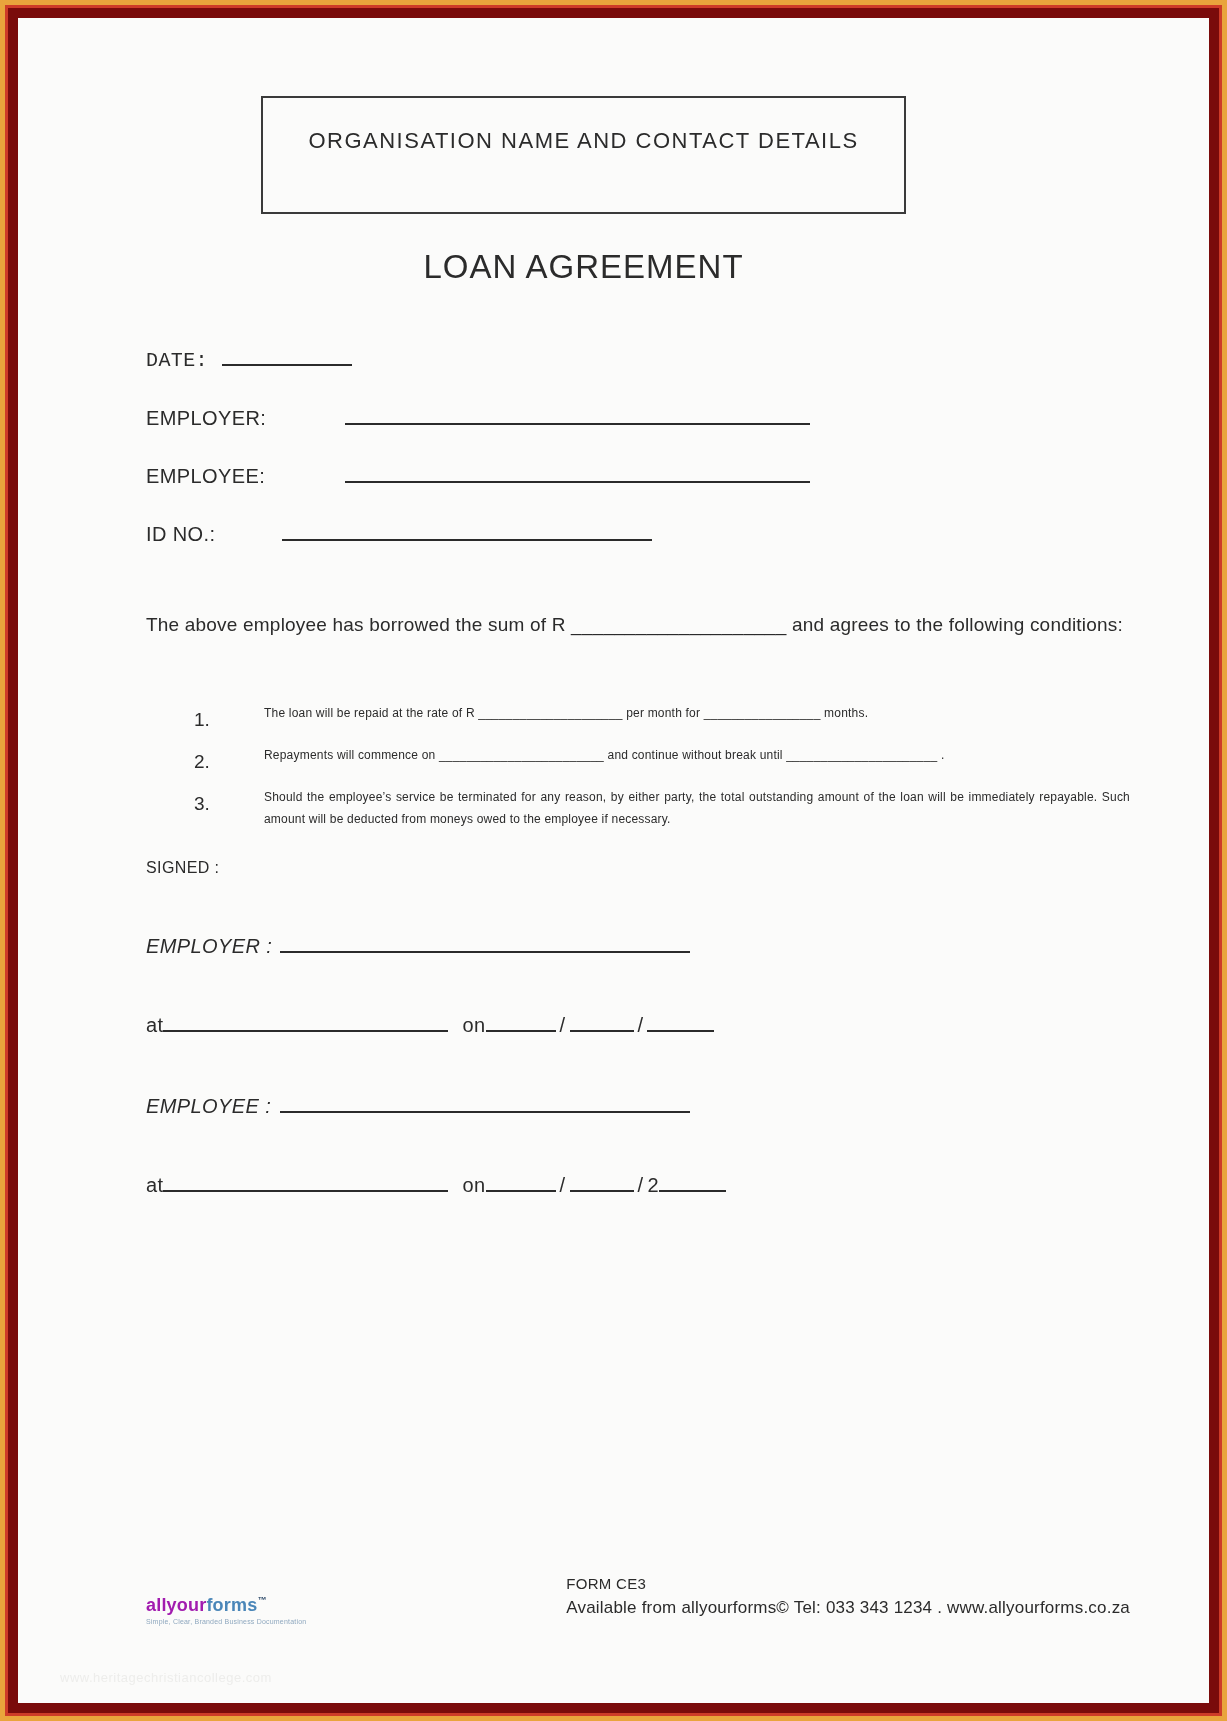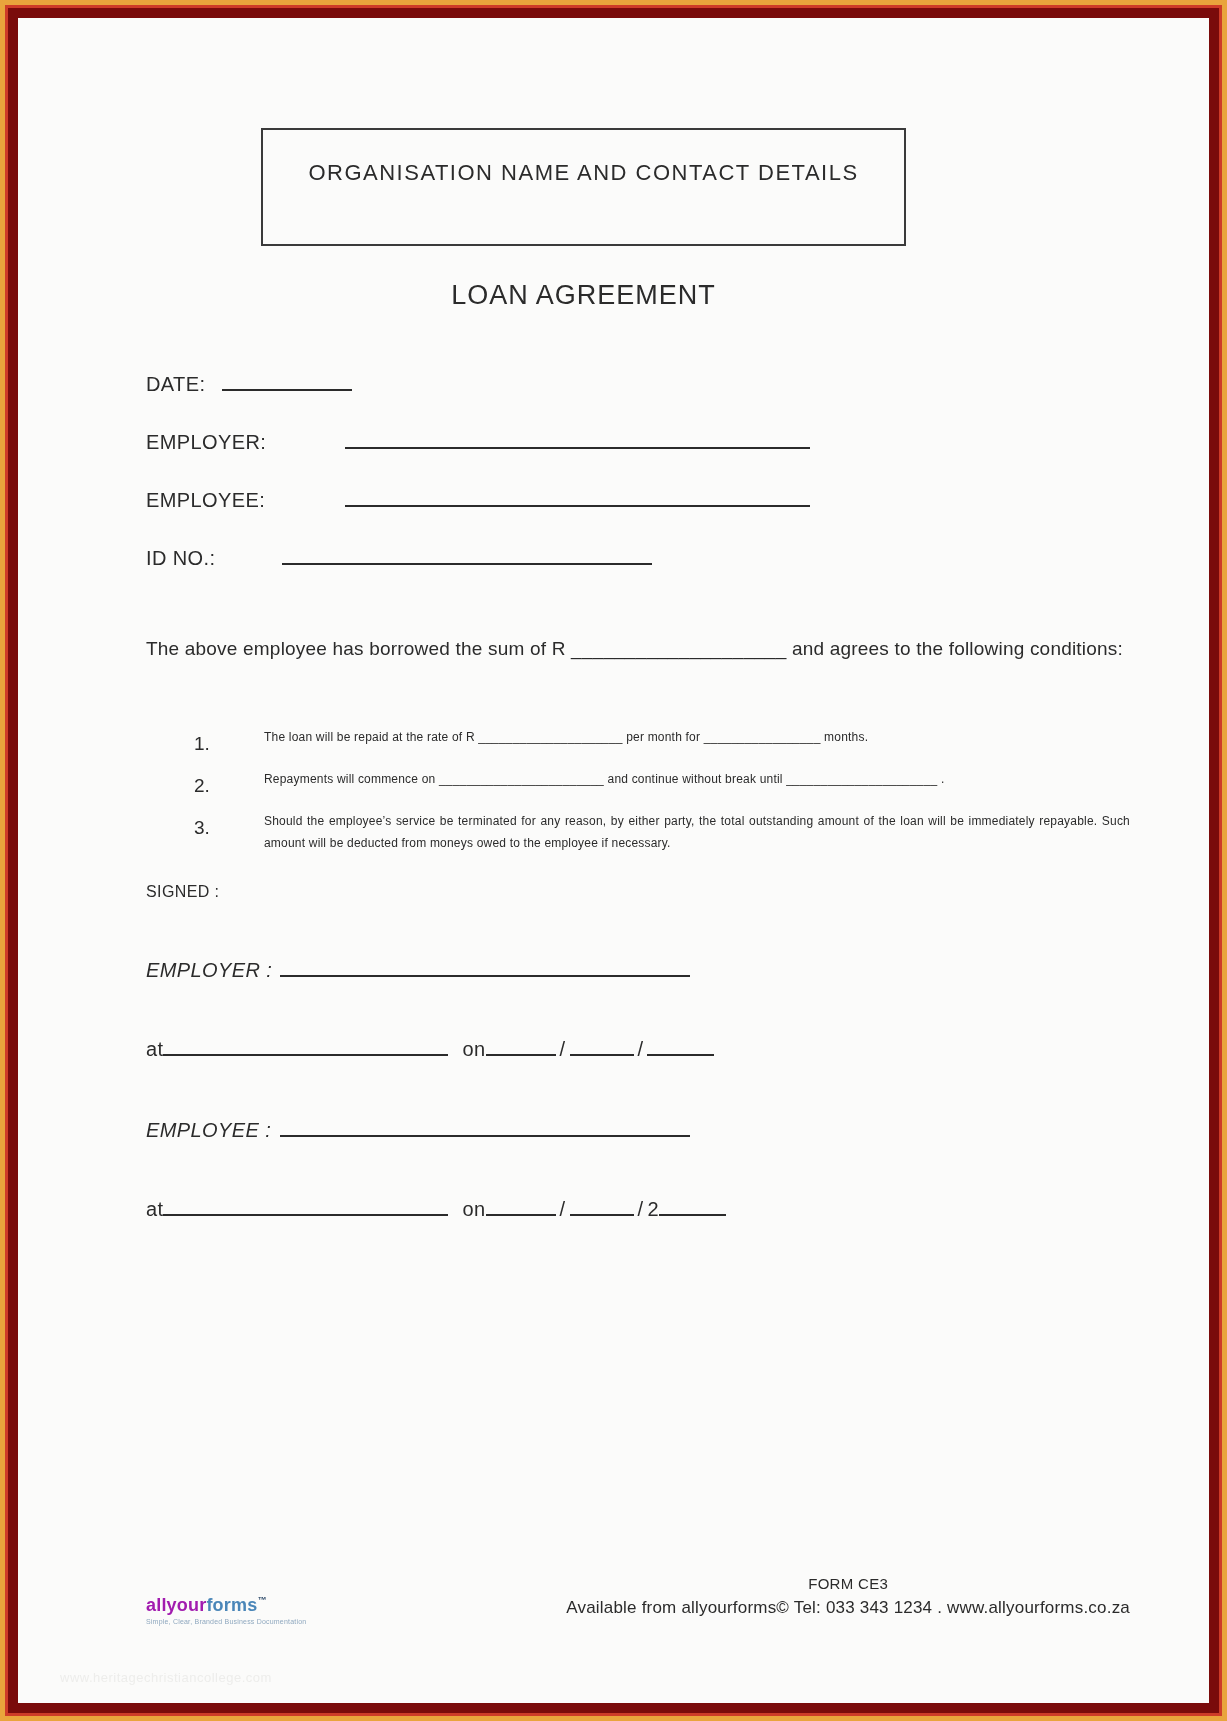--- a/index.html
+++ b/index.html
@@ -10,38 +10,38 @@
   .frame-mid {
     width:100%; height:100%; box-sizing:border-box;
     border:3px solid #CE3B28;
   }
   .frame-inner {
     width:100%; height:100%; box-sizing:border-box;
     border:10px solid #7A0B0B; background:#FBFBFA;
   }
   .page {
     position:relative; width:100%; height:100%; box-sizing:border-box;
-    padding:110px 79px 30px 128px;
+    padding:78px 79px 30px 128px;
     font-family:"Liberation Sans", sans-serif;
     color:#2b2b2b; overflow:hidden;
   }
   .org-box {
     box-sizing:border-box; width:645px; height:118px; margin-left:115px;
     border:2px solid #3a3a3a; display:flex; align-items:center; justify-content:center;
     padding:0 10px 28px 10px;
   }
   .org-box span { font-size:22px; letter-spacing:1.5px; text-align:center; }
   .doc-title {
     margin:34px 0 0 115px; width:645px; text-align:center;
-    font-size:27px; font-weight:normal; letter-spacing:1px;
+    font-size:33px; font-weight:normal; letter-spacing:1px;
   }
   .fields { margin-top:58px; }
   .field-row { margin-bottom:31px; font-size:20px; letter-spacing:0.4px; white-space:nowrap; }
   .flabel { display:inline-block; }
-  .lbl-date  { width:76px; }
+  .lbl-date  { width:76px;font-family:Liberation Mono, monospace; }
   .lbl-emp   { width:199px; }
   .lbl-idno  { width:136px; }
   .blank {
     display:inline-block; border-bottom:2px solid #2b2b2b; height:20px;
     vertical-align:baseline;
   }
   .b-date { width:130px; }
   .b-long { width:465px; }
   .b-idno { width:370px; }
   .intro {
@@ -66,21 +66,21 @@
   .footer {
     position:absolute; left:128px; right:79px; bottom:78px;
     display:flex; justify-content:space-between; align-items:flex-start;
   }
   .logo-block { margin-top:20px; }
   .logo-line { font-weight:bold; font-size:18px; letter-spacing:0.2px; }
   .logo-a { color:#a21caf; }
   .logo-b { color:#4A86B8; }
   .logo-tm { color:#1B3A5C; font-size:9px; vertical-align:top; }
   .logo-tag { font-size:7px; color:#8FA8BF; margin-top:2px; letter-spacing:0.2px; }
-  .footer-right { text-align:center; }
+  .footer-right { text-align:left; }
   .form-code { font-size:15px; letter-spacing:0.3px; }
   .availability { font-size:17px; margin-top:6px; letter-spacing:0.2px; }
   .watermark {
     position:absolute; left:42px; bottom:18px;
     font-size:13px; color:#EDEDEB; letter-spacing:0.5px;
   }
 </style>
 </head>
 <body>
 

